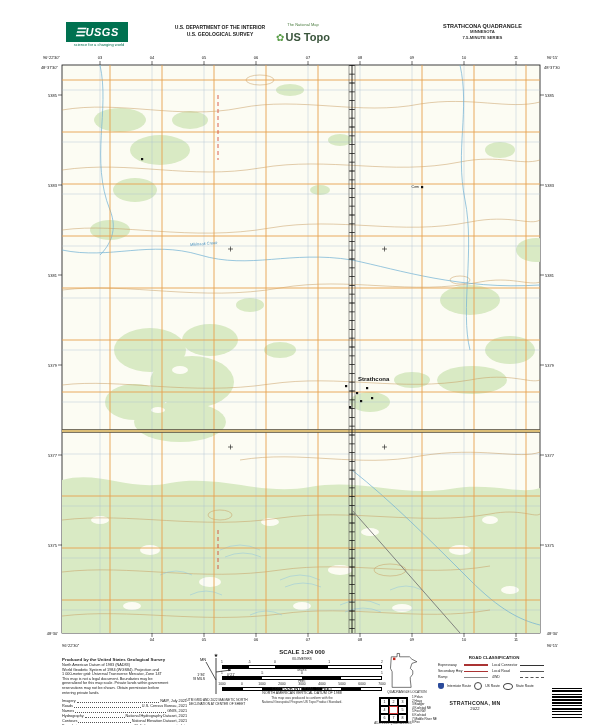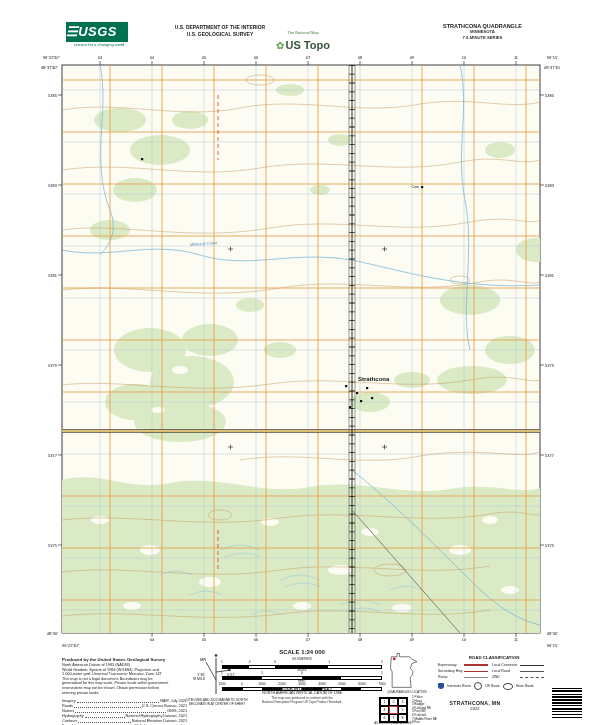--- a/index.html
+++ b/index.html
@@ -1,24 +1,24 @@
 <!DOCTYPE html>
 <html><head>
 <meta charset="utf-8">
 <style>
   html,body{margin:0;padding:0}
   body{width:600px;height:725px;position:relative;background:#fff;
        font-family:"Liberation Sans",sans-serif;color:#1a1a1a;overflow:hidden}
   .abs{position:absolute}
   
   #usgs-logo{left:66px;top:22px;width:62px;height:20px;background:#007150;color:#fff;
-    font-weight:bold;font-style:italic;font-size:13px;line-height:20px;text-align:left;letter-spacing:.5px}
+    font-weight:bold;font-style:italic;font-size:11px;line-height:20px;text-align:center;letter-spacing:.5px}
   #usgs-tag{left:64px;top:42px;width:70px;font-size:4px;color:#007150;text-align:center}
   #dept{left:140px;top:24px;width:160px;font-size:5px;font-weight:bold;text-align:center;line-height:7px}
-  #ustopo{left:268px;top:30px;width:70px;text-align:center}
+  #ustopo{left:268px;top:22px;width:70px;text-align:center}
   #ustopo .nm{font-size:4px;color:#4a7c3f}
   #ustopo .brand{font-size:11px;font-weight:bold;color:#39543b}
   #ustopo .flower{color:#5a9e48;font-size:10px;margin-right:1px}
   #quadtitle{left:400px;top:23px;width:165px;text-align:center;line-height:6px}
   #quadtitle .l1{font-size:5.5px;font-weight:bold}
   #quadtitle .l2{font-size:4.2px;font-weight:bold;color:#333}
   
   .tiny{font-size:3.8px;line-height:4.6px}
   #produced{left:62px;top:657px;width:125px}
   #produced .hd{font-size:4.4px;font-weight:bold;margin-bottom:1px}

